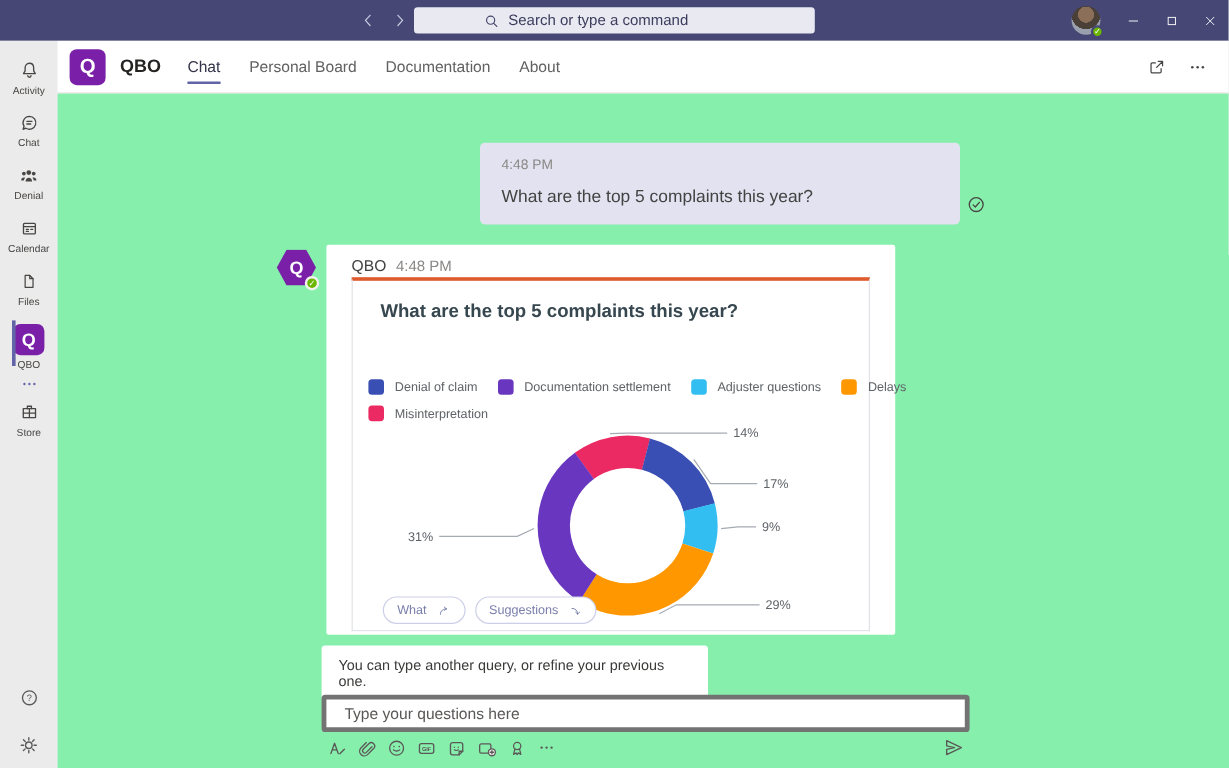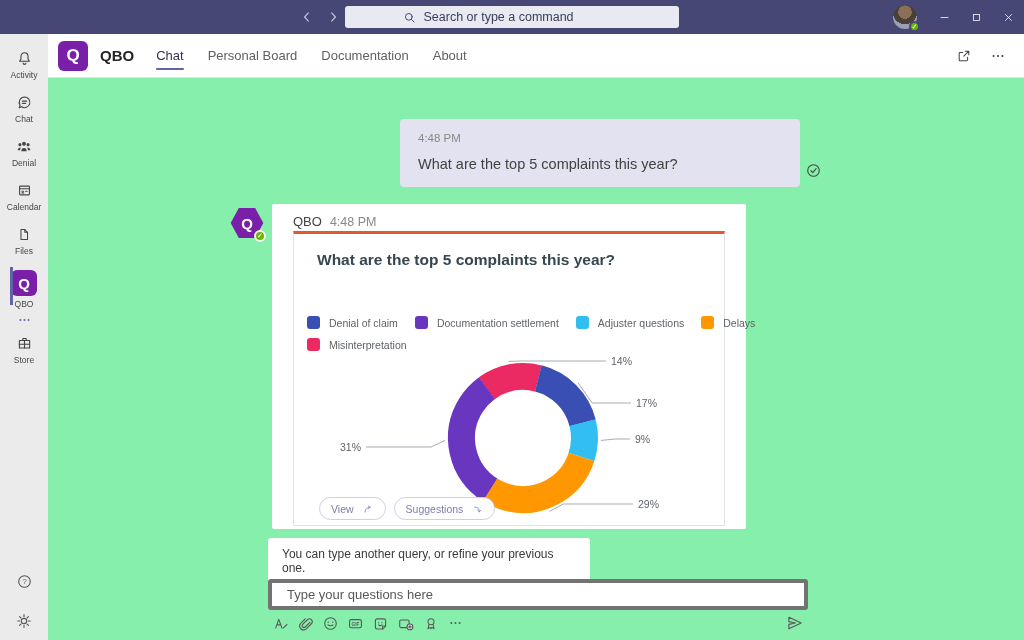--- a/index.html
+++ b/index.html
@@ -326,21 +326,21 @@
             <text class="pct" y="98.5" x="341" text-anchor="start">9%</text>
             <circle cx="229" cy="94" r="61.5" fill="none" stroke="#FF9800" stroke-width="27" stroke-dasharray="112.06060995354791 386.41589639154455" transform="rotate(18 229 94)"></circle>
             <polyline fill="none" stroke="#A5ABB3" stroke-width="1" points="255.42155777913277,167.38869997842957 269.42155777913274,160 339,160"></polyline>
             <text class="pct" y="163.5" x="344" text-anchor="start">29%</text>
             <circle cx="229" cy="94" r="61.5" fill="none" stroke="#6936BF" stroke-width="27" stroke-dasharray="119.78892788137881 386.41589639154455" transform="rotate(122.39999999999998 229 94)"></circle>
             <polyline fill="none" stroke="#A5ABB3" stroke-width="1" points="151.03848829147293,96.45003920809401 137.03848829147293,103 72,103"></polyline>
             <text class="pct" y="106.5" x="67" text-anchor="end">31%</text>
           </svg>
         <div class="card-btns">
           <button class="card-btn">
-            <span>View</span>
+            <span>What</span>
             <span class="ico">
               <svg width="12" height="12" viewBox="0 0 18 18" fill="none" stroke="currentColor" stroke-width="1.2" stroke-linecap="round" stroke-linejoin="round">
                   <path d="M4.5 13.5 c0 -5 4 -7 7.5 -7 M12 6.5 l-2.6 -2.2 M12 6.5 l-2.8 2"></path>
                 </svg>
             </span>
           </button>
           <button class="card-btn">
             <span>Suggestions</span>
             <span class="ico">
               <svg width="12" height="12" viewBox="0 0 18 18" fill="none" stroke="currentColor" stroke-width="1.2" stroke-linecap="round" stroke-linejoin="round">

